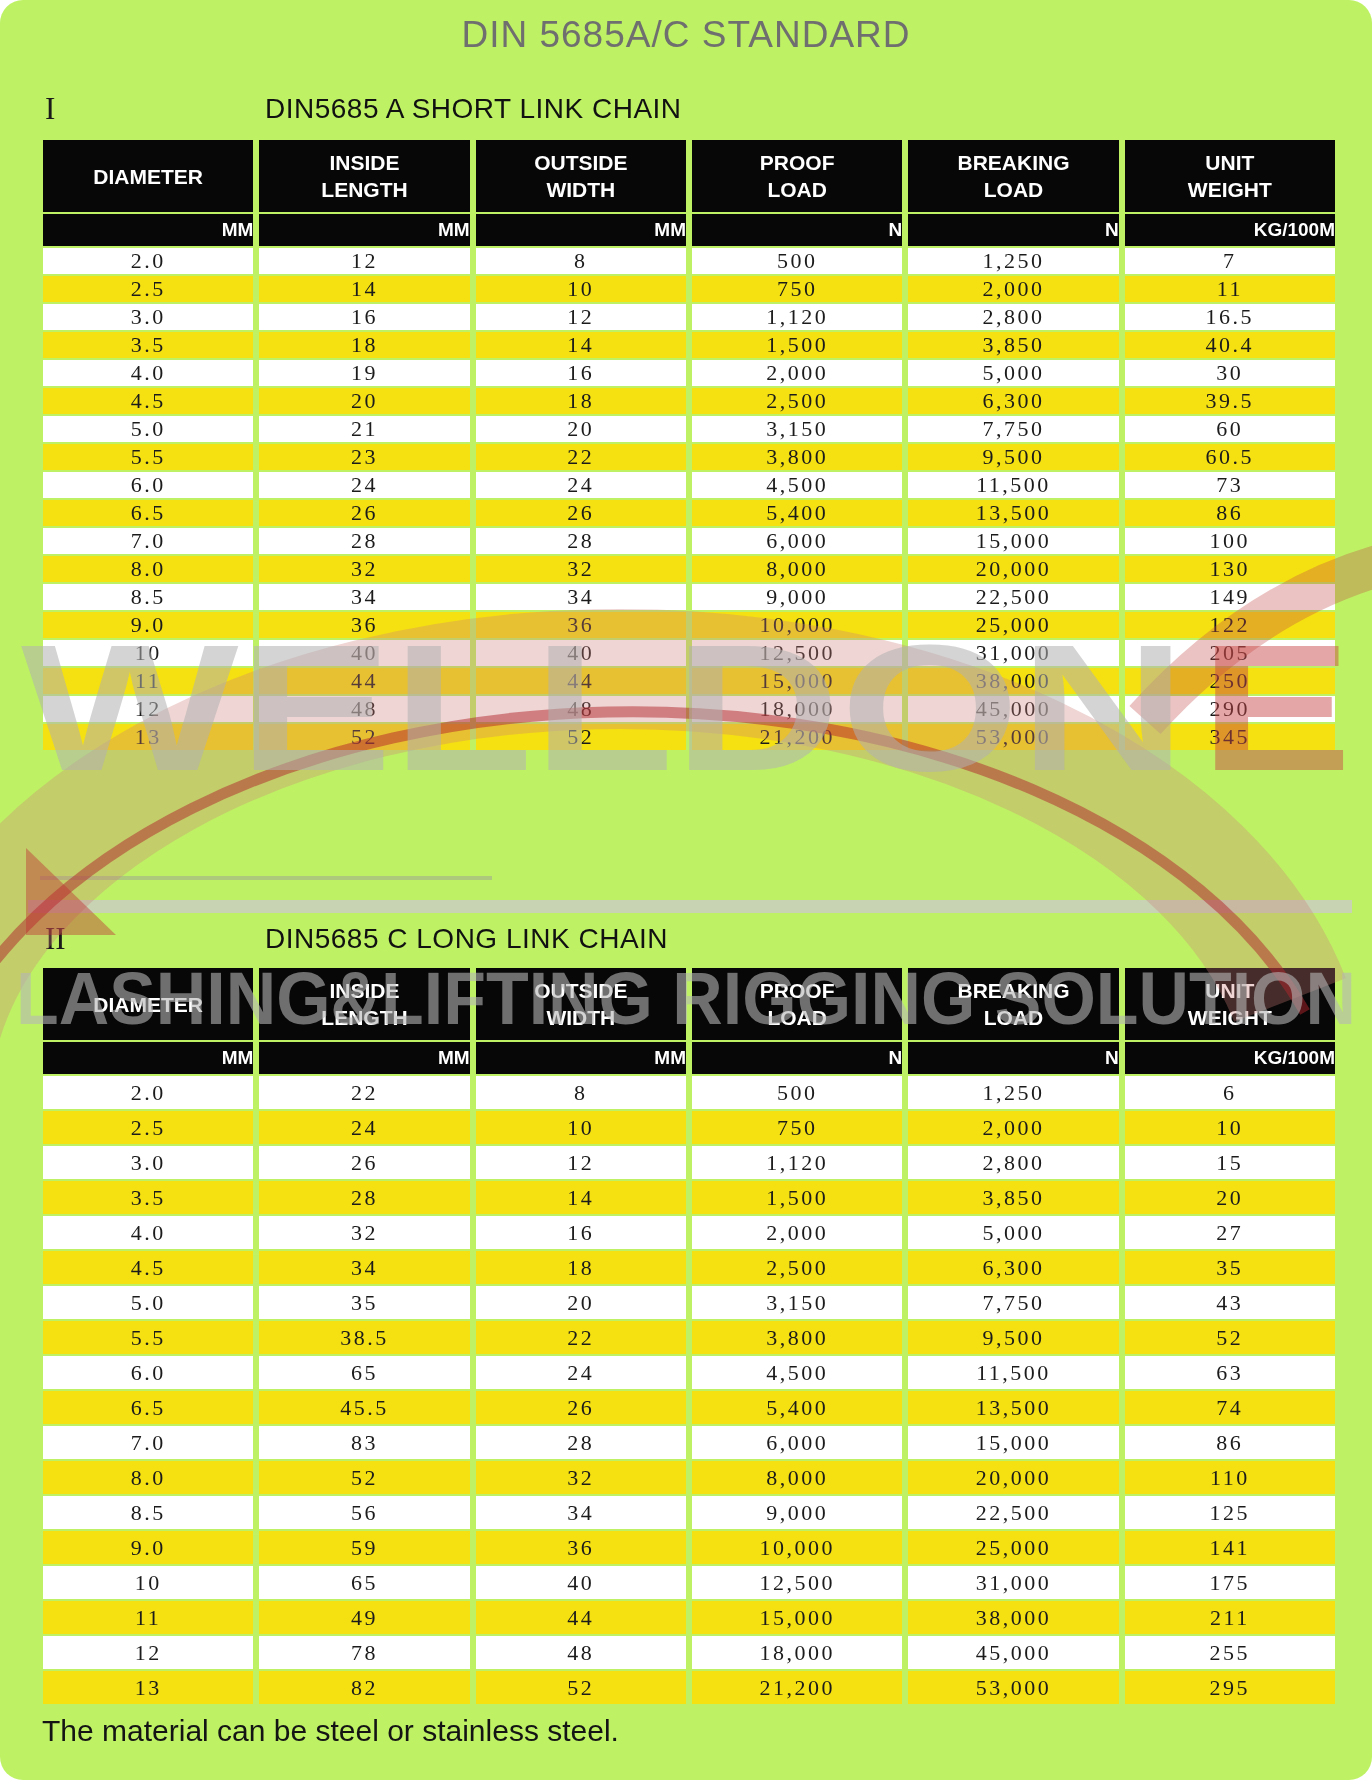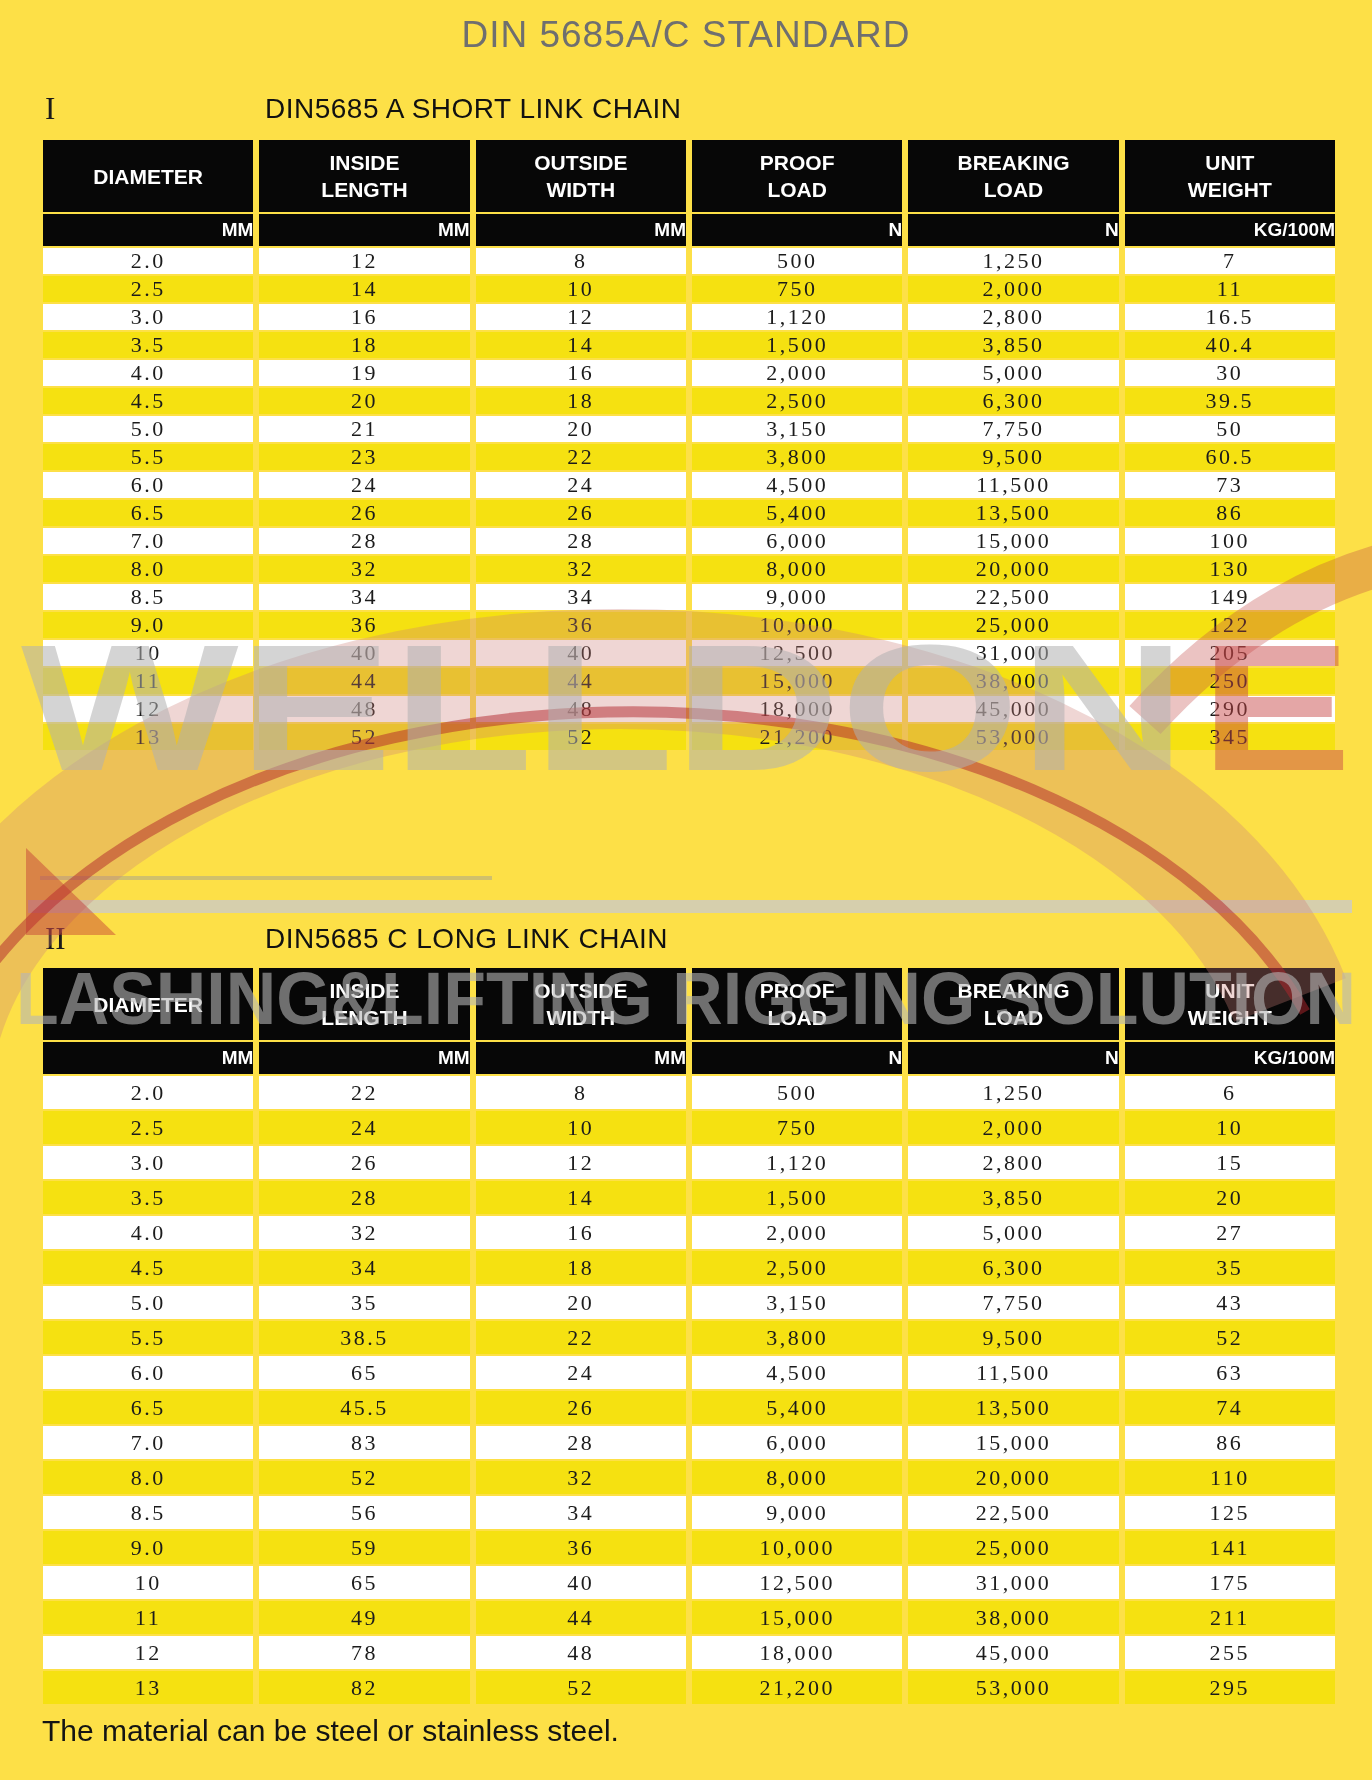--- a/index.html
+++ b/index.html
@@ -1,18 +1,19 @@
 <!DOCTYPE html>
 <html><head>
 <meta charset="utf-8">
 <style>
   html,body{margin:0;padding:0;background:#ffffff;}
   .page{
-    position:relative;width:1372px;height:1780px;background:#fde047;overflow:hidden;
+    position:relative;width:1372px;height:1780px;background:#bef264;overflow:hidden;
     font-family:"Liberation Sans",sans-serif;
+    border-radius:23px;
   }
   .doc-title{
     position:absolute;top:14px;left:0;width:100%;text-align:center;
     font-size:37px;letter-spacing:1px;color:#6f6f6f;font-weight:400;
   }
   .section-row{position:absolute;left:0;width:100%;height:34px;}
   .section-numeral{
     position:absolute;left:45px;top:0;font-family:"Liberation Serif",serif;
     font-size:31px;color:#1a1a1a;line-height:34px;
   }
@@ -153,21 +154,21 @@
           <td class="data hl">2,500</td>
           <td class="data hl">6,300</td>
           <td class="data hl">39.5</td>
         </tr>
         <tr>
           <td class="data">5.0</td>
           <td class="data">21</td>
           <td class="data">20</td>
           <td class="data">3,150</td>
           <td class="data">7,750</td>
-          <td class="data">50</td>
+          <td class="data">60</td>
         </tr>
         <tr>
           <td class="data hl">5.5</td>
           <td class="data hl">23</td>
           <td class="data hl">22</td>
           <td class="data hl">3,800</td>
           <td class="data hl">9,500</td>
           <td class="data hl">60.5</td>
         </tr>
         <tr>

